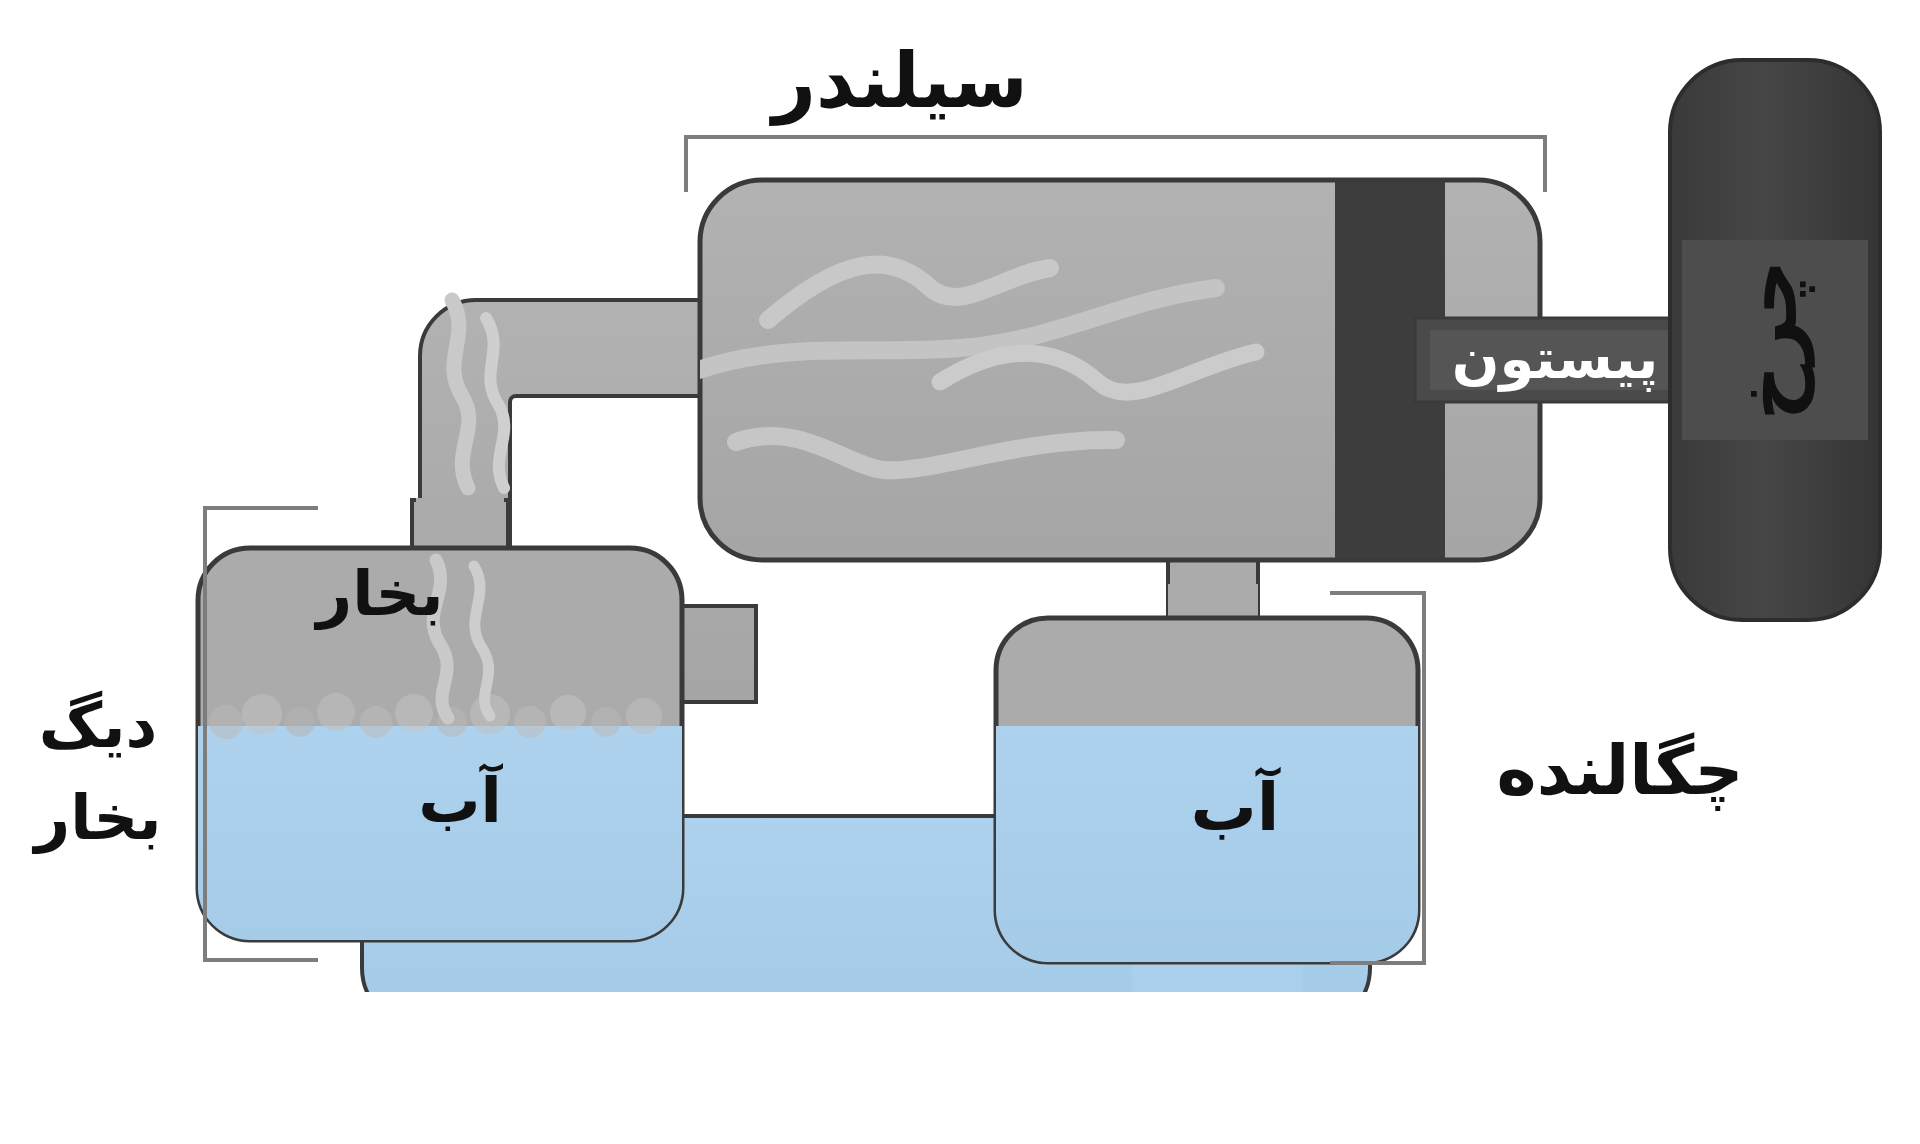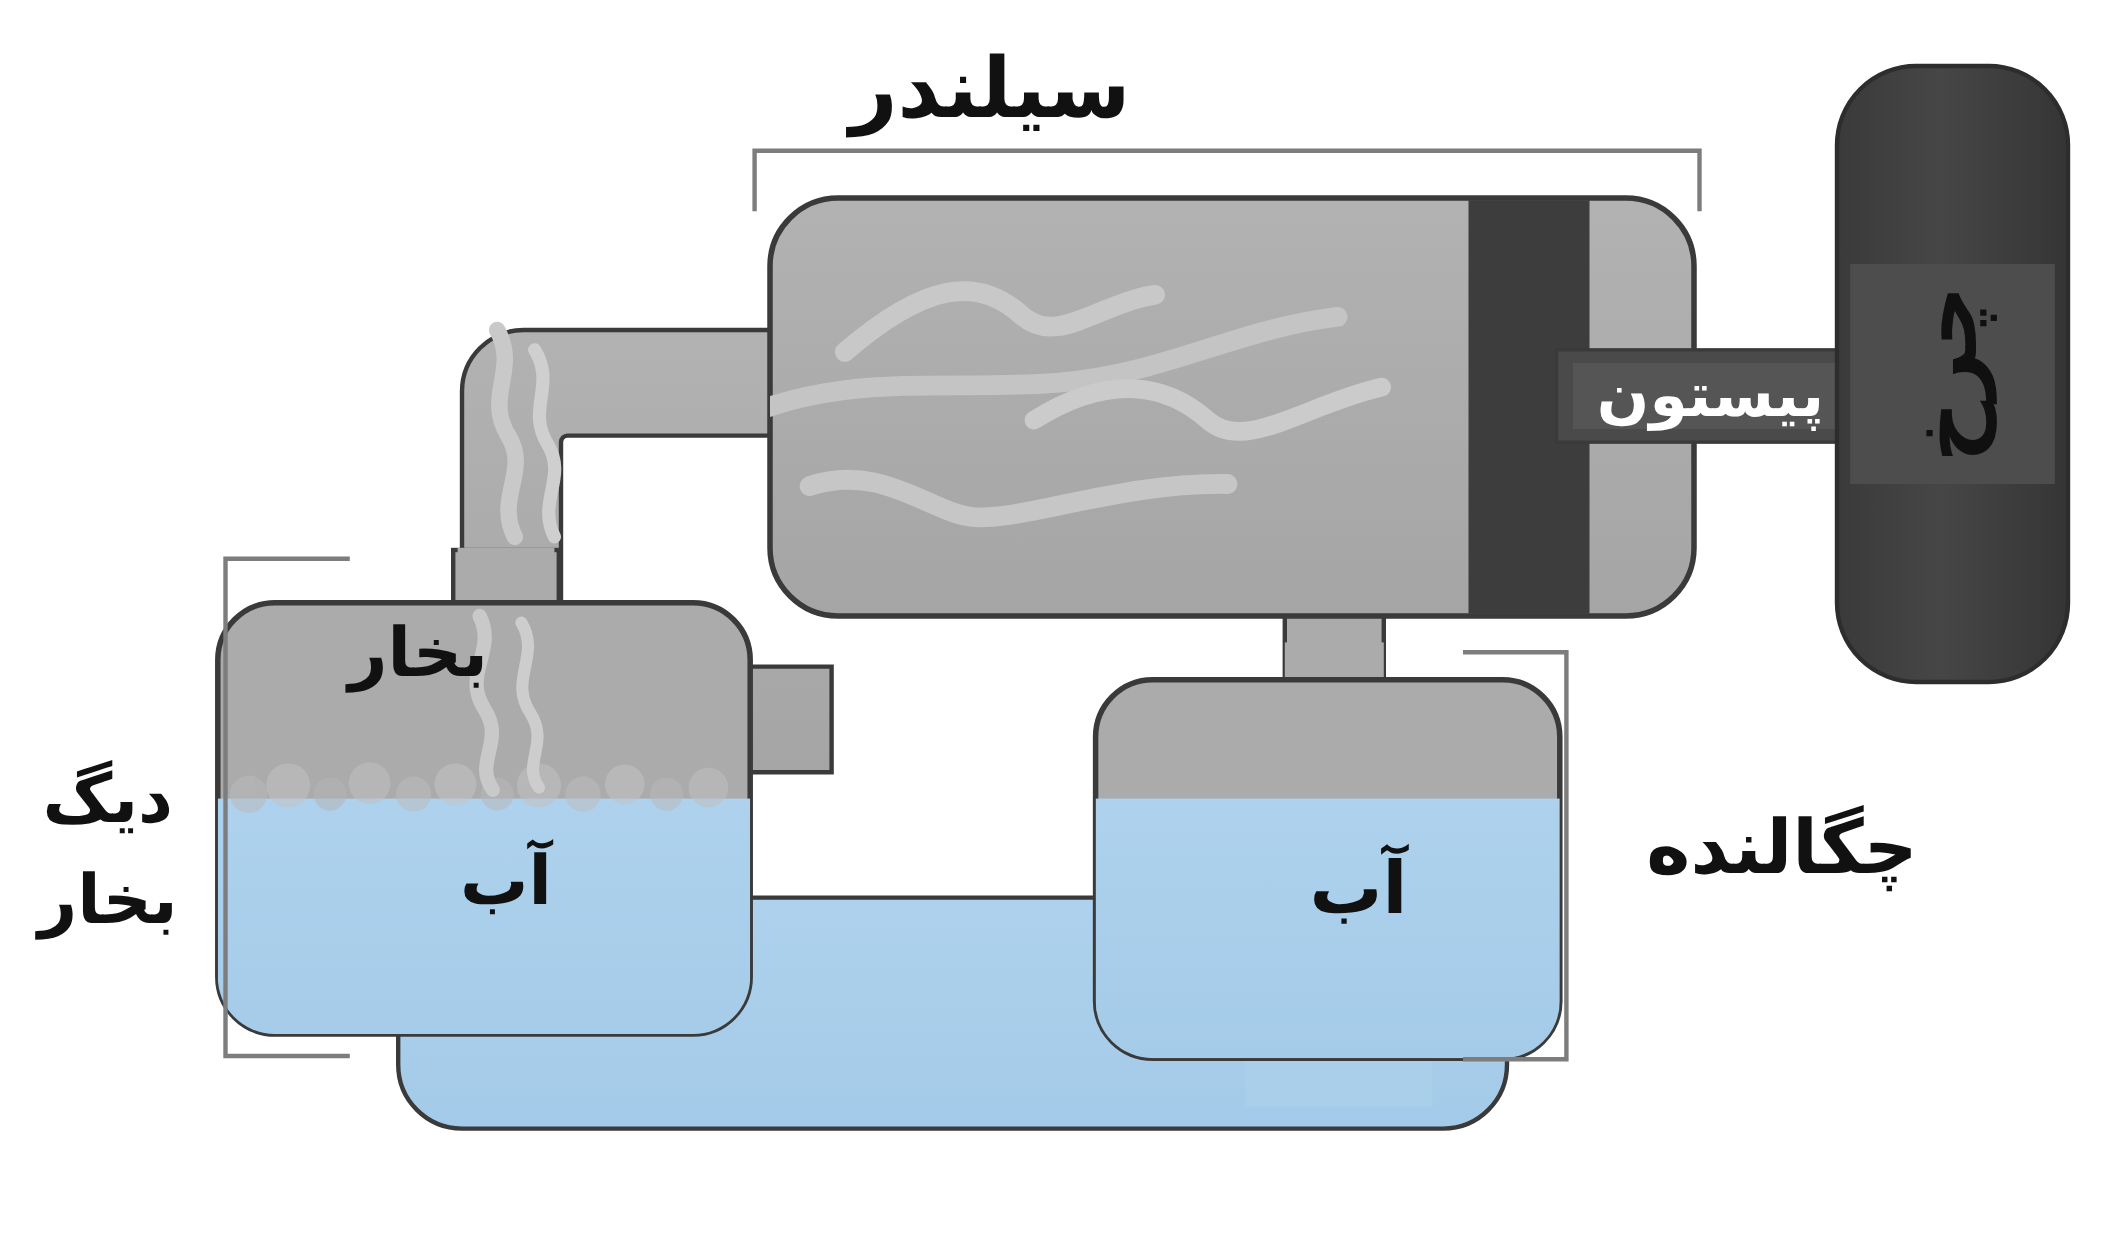--- a/index.html
+++ b/index.html
@@ -7,21 +7,21 @@
     margin: 0;
     padding: 0;
     background: #ffffff;
   }
   body {
     font-family: "DejaVu Sans", "Liberation Sans", sans-serif;
   }
   #stage {
     position: relative;
     width: 1920px;
-    height: 1144px;
+    height: 992px;
     background: #ffffff;
     overflow: hidden;
   }
   #diagram-svg {
     position: absolute;
     left: 0;
     top: 0;
     width: 1920px;
     height: 1144px;
     display: block;

